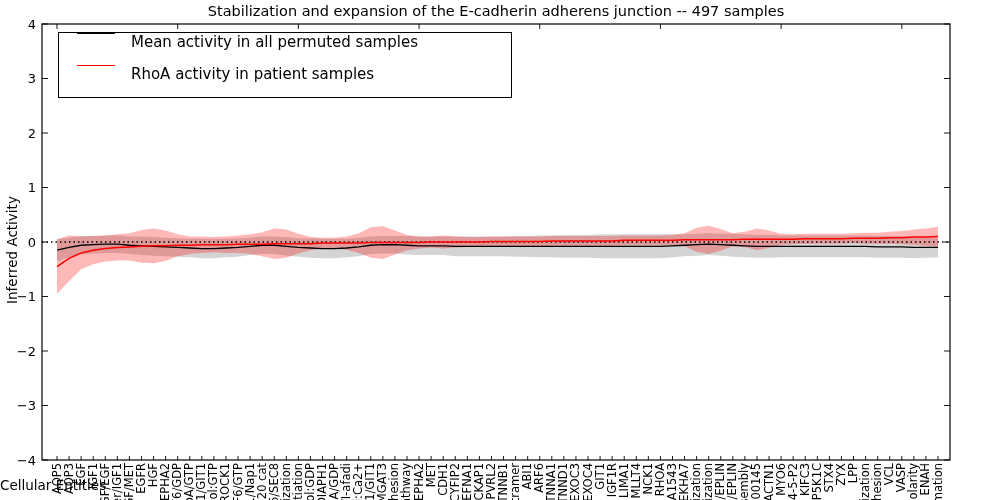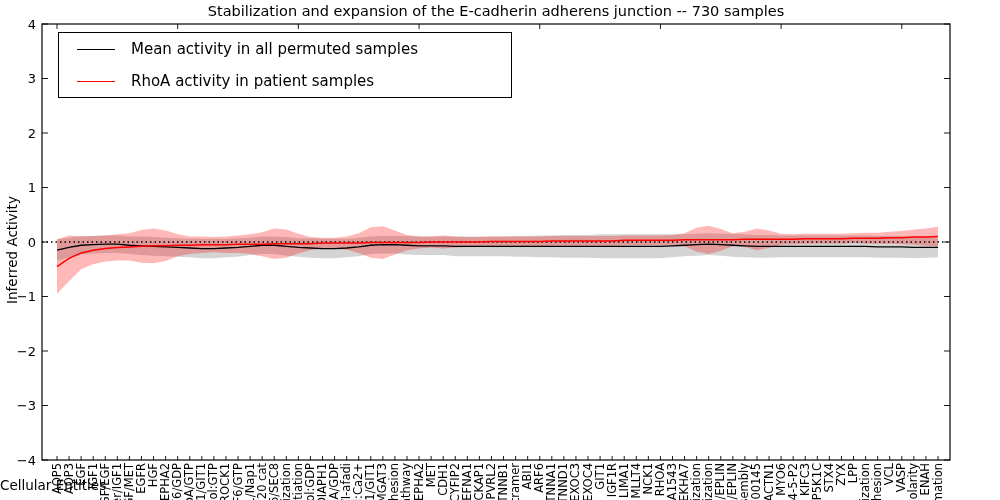--- a/index.html
+++ b/index.html
@@ -8,29 +8,29 @@
   #title{position:absolute;left:0;top:3px;width:992px;text-align:center;font-size:14.5px;}
   #ylabel{position:absolute;left:-58px;top:242px;width:140px;text-align:center;
           transform:rotate(-90deg);transform-origin:center;font-size:13.5px;}
   #xlabel{position:absolute;left:0;top:477px;width:992px;text-align:left;font-size:13.5px;}
   #plot-svg{position:absolute;left:0;top:0;}
   .ylab{position:absolute;width:34px;text-align:right;font-size:13px;line-height:13px;}
   .xlab{position:absolute;font-size:11.5px;line-height:13px;white-space:nowrap;
         transform:rotate(-90deg) translateX(-100%);transform-origin:0 0;}
   #legend{position:absolute;left:58px;top:32px;width:452px;height:64px;background:#fff;
           border:1px solid #000;z-index:5;}
-  .legend-row{display:flex;align-items:center;height:32px;}
+  .legend-row{display:flex;align-items:flex-start;height:32px;}
   .legend-swatch{width:38px;height:0;border-top:1.6px solid #000;margin-left:18px;margin-right:16px;}
   .legend-label{font-size:15px;}
 </style>
 </head>
 <body>
 
 <div id="fig">
-  <div id="title">Stabilization and expansion of the E-cadherin adherens junction -- 730 samples</div>
+  <div id="title">Stabilization and expansion of the E-cadherin adherens junction -- 497 samples</div>
   <div id="ylabel">Inferred Activity</div>
   <div id="xlabel">Cellular Entities</div>
 
   <svg id="plot-svg" width="1000" height="500">
       <polygon points="57,239.275 69.06849315068493,237.64 81.13698630136986,236.005 93.20547945205479,236.005 105.27397260273972,235.46 117.34246575342465,235.46 129.41095890410958,236.54999999999998 141.47945205479454,236.54999999999998 153.54794520547944,237.095 165.6164383561644,237.64 177.6849315068493,238.185 189.75342465753425,238.73 201.82191780821918,238.73 213.8904109589041,238.73 225.95890410958904,238.73 238.02739726027397,238.185 250.0958904109589,237.64 262.16438356164383,236.54999999999998 274.2328767123288,236.54999999999998 286.3013698630137,237.095 298.3698630136986,238.185 310.43835616438355,238.185 322.5068493150685,238.73 334.5753424657534,238.73 346.64383561643837,238.73 358.71232876712327,237.64 370.7808219178082,236.54999999999998 382.8493150684931,236.005 394.9178082191781,236.005 406.986301369863,236.005 419.05479452054794,236.54999999999998 431.1232876712329,236.54999999999998 443.1917808219178,236.54999999999998 455.26027397260276,236.54999999999998 467.32876712328766,236.54999999999998 479.3972602739726,236.54999999999998 491.4657534246575,236.54999999999998 503.5342465753425,236.54999999999998 515.6027397260274,236.005 527.6712328767123,236.005 539.7397260273972,235.46 551.8082191780823,235.46 563.8767123287671,234.915 575.945205479452,234.915 588.013698630137,234.915 600.082191780822,234.37 612.1506849315068,234.37 624.2191780821918,234.37 636.2876712328767,234.37 648.3561643835617,234.37 660.4246575342465,234.37 672.4931506849315,234.37 684.5616438356165,234.37 696.6301369863014,233.82500000000002 708.6986301369863,233.28 720.7671232876712,233.82500000000002 732.8356164383562,233.82500000000002 744.9041095890411,234.37 756.972602739726,234.915 769.0410958904109,234.915 781.1095890410959,235.46 793.1780821917808,235.46 805.2465753424658,235.46 817.3150684931506,235.46 829.3835616438356,235.46 841.4520547945206,235.46 853.5205479452055,235.46 865.5890410958904,235.46 877.6575342465753,236.005 889.7260273972603,236.005 901.7945205479452,236.005 913.8630136986301,236.54999999999998 925.931506849315,237.095 938,237.64 938,257.26 925.931506849315,257.805 913.8630136986301,258.35 901.7945205479452,257.805 889.7260273972603,257.805 877.6575342465753,257.805 865.5890410958904,257.26 853.5205479452055,257.26 841.4520547945206,257.26 829.3835616438356,257.26 817.3150684931506,257.26 805.2465753424658,257.26 793.1780821917808,257.26 781.1095890410959,257.26 769.0410958904109,257.805 756.972602739726,257.805 744.9041095890411,257.26 732.8356164383562,256.715 720.7671232876712,255.625 708.6986301369863,255.08 696.6301369863014,255.625 684.5616438356165,256.16999999999996 672.4931506849315,257.26 660.4246575342465,258.35 648.3561643835617,258.35 636.2876712328767,258.35 624.2191780821918,258.35 612.1506849315068,258.35 600.082191780822,258.35 588.013698630137,257.805 575.945205479452,257.805 563.8767123287671,257.805 551.8082191780823,257.26 539.7397260273972,257.26 527.6712328767123,256.715 515.6027397260274,256.715 503.5342465753425,256.16999999999996 491.4657534246575,256.16999999999996 479.3972602739726,256.16999999999996 467.32876712328766,256.16999999999996 455.26027397260276,256.16999999999996 443.1917808219178,255.08 431.1232876712329,255.08 419.05479452054794,255.08 406.986301369863,254.53500000000003 394.9178082191781,253.445 382.8493150684931,253.445 370.7808219178082,253.98999999999998 358.71232876712327,256.16999999999996 346.64383561643837,257.26 334.5753424657534,258.35 322.5068493150685,258.35 310.43835616438355,257.805 298.3698630136986,256.715 286.3013698630137,255.625 274.2328767123288,253.98999999999998 262.16438356164383,253.98999999999998 250.0958904109589,255.08 238.02739726027397,256.715 225.95890410958904,257.26 213.8904109589041,258.35 201.82191780821918,258.35 189.75342465753425,257.26 177.6849315068493,256.715 165.6164383561644,256.16999999999996 153.54794520547944,255.625 141.47945205479454,255.08 129.41095890410958,253.98999999999998 117.34246575342465,252.9 105.27397260273972,252.9 93.20547945205479,253.445 81.13698630136986,254.53500000000003 69.06849315068493,257.26 57,261.075 " fill="rgba(0,0,0,0.17)"></polygon>
       <polygon points="57,239.275 69.06849315068493,235.46 81.13698630136986,236.54999999999998 93.20547945205479,236.005 105.27397260273972,235.46 117.34246575342465,234.37 129.41095890410958,233.28 141.47945205479454,230.01000000000002 153.54794520547944,228.375 165.6164383561644,230.555 177.6849315068493,234.37 189.75342465753425,236.54999999999998 201.82191780821918,236.54999999999998 213.8904109589041,237.095 225.95890410958904,236.54999999999998 238.02739726027397,235.46 250.0958904109589,234.37 262.16438356164383,232.19 274.2328767123288,228.375 286.3013698630137,229.465 298.3698630136986,233.82500000000002 310.43835616438355,237.095 322.5068493150685,237.64 334.5753424657534,237.64 346.64383561643837,236.54999999999998 358.71232876712327,233.28 370.7808219178082,227.285 382.8493150684931,226.195 394.9178082191781,230.555 406.986301369863,234.915 419.05479452054794,236.54999999999998 431.1232876712329,236.54999999999998 443.1917808219178,235.46 455.26027397260276,236.54999999999998 467.32876712328766,237.095 479.3972602739726,237.095 491.4657534246575,236.54999999999998 503.5342465753425,236.54999999999998 515.6027397260274,236.54999999999998 527.6712328767123,236.54999999999998 539.7397260273972,236.54999999999998 551.8082191780823,236.005 563.8767123287671,236.005 575.945205479452,236.005 588.013698630137,236.005 600.082191780822,236.005 612.1506849315068,236.005 624.2191780821918,235.46 636.2876712328767,235.46 648.3561643835617,235.46 660.4246575342465,235.46 672.4931506849315,234.915 684.5616438356165,233.28 696.6301369863014,227.83 708.6986301369863,225.65 720.7671232876712,228.92 732.8356164383562,233.28 744.9041095890411,231.645 756.972602739726,228.375 769.0410958904109,230.555 781.1095890410959,233.82500000000002 793.1780821917808,234.37 805.2465753424658,233.82500000000002 817.3150684931506,233.82500000000002 829.3835616438356,233.82500000000002 841.4520547945206,233.82500000000002 853.5205479452055,233.28 865.5890410958904,232.735 877.6575342465753,232.735 889.7260273972603,231.645 901.7945205479452,231.1 913.8630136986301,229.465 925.931506849315,228.375 938,226.73999999999998 938,246.36 925.931506849315,245.81500000000003 913.8630136986301,244.725 901.7945205479452,244.18 889.7260273972603,243.63500000000002 877.6575342465753,243.63500000000002 865.5890410958904,243.63500000000002 853.5205479452055,243.08999999999997 841.4520547945206,243.63500000000002 829.3835616438356,243.63500000000002 817.3150684931506,243.63500000000002 805.2465753424658,243.63500000000002 793.1780821917808,244.18 781.1095890410959,244.725 769.0410958904109,247.995 756.972602739726,250.175 744.9041095890411,246.905 732.8356164383562,246.36 720.7671232876712,250.72 708.6986301369863,253.98999999999998 696.6301369863014,251.80999999999997 684.5616438356165,246.36 672.4931506849315,245.81500000000003 660.4246575342465,245.26999999999998 648.3561643835617,245.26999999999998 636.2876712328767,245.26999999999998 624.2191780821918,245.26999999999998 612.1506849315068,245.81500000000003 600.082191780822,245.81500000000003 588.013698630137,245.81500000000003 575.945205479452,245.81500000000003 563.8767123287671,245.81500000000003 551.8082191780823,245.81500000000003 539.7397260273972,246.36 527.6712328767123,246.36 515.6027397260274,246.36 503.5342465753425,246.36 491.4657534246575,246.36 479.3972602739726,246.905 467.32876712328766,246.905 455.26027397260276,247.45 443.1917808219178,248.54 431.1232876712329,247.45 419.05479452054794,248.54 406.986301369863,250.175 394.9178082191781,254.53500000000003 382.8493150684931,258.895 370.7808219178082,257.805 358.71232876712327,252.9 346.64383561643837,249.63 334.5753424657534,248.54 322.5068493150685,248.54 310.43835616438355,250.175 298.3698630136986,253.445 286.3013698630137,257.805 274.2328767123288,258.89500000000004 262.16438356164383,256.16999999999996 250.0958904109589,253.98999999999998 238.02739726027397,252.9 225.95890410958904,252.9 213.8904109589041,252.35500000000002 201.82191780821918,252.9 189.75342465753425,253.98999999999998 177.6849315068493,256.16999999999996 165.6164383561644,261.075 153.54794520547944,263.255 141.47945205479454,262.71000000000004 129.41095890410958,260.53 117.34246575342465,260.53 105.27397260273972,261.62 93.20547945205479,264.345 81.13698630136986,269.25 69.06849315068493,281.24 57,293.77500000000003 " fill="rgba(255,0,0,0.28)"></polygon>
       <line x1="42" y1="242" x2="950" y2="242" stroke="#000000" stroke-width="1.4" stroke-dasharray="1.5 3"></line>
       <polyline points="57,250.175 69.06849315068493,247.45 81.13698630136986,245.26999999999998 93.20547945205479,244.725 105.27397260273972,244.18 117.34246575342465,244.18 129.41095890410958,245.26999999999998 141.47945205479454,245.81500000000003 153.54794520547944,246.36 165.6164383561644,246.905 177.6849315068493,247.45 189.75342465753425,247.995 201.82191780821918,248.54 213.8904109589041,248.54 225.95890410958904,247.995 238.02739726027397,247.45 250.0958904109589,246.36 262.16438356164383,245.26999999999998 274.2328767123288,245.26999999999998 286.3013698630137,246.36 298.3698630136986,247.45 310.43835616438355,247.995 322.5068493150685,248.54 334.5753424657534,248.54 346.64383561643837,247.995 358.71232876712327,246.905 370.7808219178082,245.26999999999998 382.8493150684931,244.725 394.9178082191781,244.725 406.986301369863,245.26999999999998 419.05479452054794,245.81500000000003 431.1232876712329,245.81500000000003 443.1917808219178,245.81500000000003 455.26027397260276,246.36 467.32876712328766,246.36 479.3972602739726,246.36 491.4657534246575,246.36 503.5342465753425,246.36 515.6027397260274,246.36 527.6712328767123,246.36 539.7397260273972,246.36 551.8082191780823,246.36 563.8767123287671,246.36 575.945205479452,246.36 588.013698630137,246.36 600.082191780822,246.36 612.1506849315068,246.36 624.2191780821918,246.36 636.2876712328767,246.36 648.3561643835617,246.36 660.4246575342465,246.36 672.4931506849315,245.81500000000003 684.5616438356165,245.26999999999998 696.6301369863014,244.725 708.6986301369863,244.18 720.7671232876712,244.725 732.8356164383562,245.26999999999998 744.9041095890411,245.81500000000003 756.972602739726,246.36 769.0410958904109,246.36 781.1095890410959,246.36 793.1780821917808,246.36 805.2465753424658,246.36 817.3150684931506,246.36 829.3835616438356,246.36 841.4520547945206,246.36 853.5205479452055,246.36 865.5890410958904,246.36 877.6575342465753,246.905 889.7260273972603,246.905 901.7945205479452,246.905 913.8630136986301,247.45 925.931506849315,247.45 938,247.45 " fill="none" stroke="#000000" stroke-width="1.3"></polyline>
       <polyline points="57,266.525 69.06849315068493,258.35 81.13698630136986,252.9 93.20547945205479,250.175 105.27397260273972,248.54 117.34246575342465,247.45 129.41095890410958,246.905 141.47945205479454,246.36 153.54794520547944,245.81500000000003 165.6164383561644,245.81500000000003 177.6849315068493,245.26999999999998 189.75342465753425,245.26999999999998 201.82191780821918,244.725 213.8904109589041,244.725 225.95890410958904,244.725 238.02739726027397,244.18 250.0958904109589,244.18 262.16438356164383,244.18 274.2328767123288,243.63500000000002 286.3013698630137,243.63500000000002 298.3698630136986,243.63500000000002 310.43835616438355,243.63500000000002 322.5068493150685,243.08999999999997 334.5753424657534,243.08999999999997 346.64383561643837,243.08999999999997 358.71232876712327,243.08999999999997 370.7808219178082,242.545 382.8493150684931,242.545 394.9178082191781,242.545 406.986301369863,242.545 419.05479452054794,242.545 431.1232876712329,242 443.1917808219178,242 455.26027397260276,242 467.32876712328766,242 479.3972602739726,242 491.4657534246575,241.455 503.5342465753425,241.455 515.6027397260274,241.455 527.6712328767123,241.455 539.7397260273972,241.455 551.8082191780823,240.91 563.8767123287671,240.91 575.945205479452,240.91 588.013698630137,240.91 600.082191780822,240.91 612.1506849315068,240.91 624.2191780821918,240.365 636.2876712328767,240.365 648.3561643835617,240.365 660.4246575342465,240.365 672.4931506849315,240.365 684.5616438356165,239.82 696.6301369863014,239.82 708.6986301369863,239.82 720.7671232876712,239.82 732.8356164383562,239.82 744.9041095890411,239.275 756.972602739726,239.275 769.0410958904109,239.275 781.1095890410959,239.275 793.1780821917808,239.275 805.2465753424658,238.73 817.3150684931506,238.73 829.3835616438356,238.73 841.4520547945206,238.73 853.5205479452055,238.185 865.5890410958904,238.185 877.6575342465753,238.185 889.7260273972603,237.64 901.7945205479452,237.64 913.8630136986301,237.095 925.931506849315,237.095 938,236.54999999999998 " fill="none" stroke="#ff0000" stroke-width="1.5"></polyline>
       <path d="M57 460V456M69.06849315068493 460V456M81.13698630136986 460V456M93.20547945205479 460V456M105.27397260273972 460V456M117.34246575342465 460V456M129.41095890410958 460V456M141.47945205479454 460V456M153.54794520547944 460V456M165.6164383561644 460V456M177.6849315068493 460V456M189.75342465753425 460V456M201.82191780821918 460V456M213.8904109589041 460V456M225.95890410958904 460V456M238.02739726027397 460V456M250.0958904109589 460V456M262.16438356164383 460V456M274.2328767123288 460V456M286.3013698630137 460V456M298.3698630136986 460V456M310.43835616438355 460V456M322.5068493150685 460V456M334.5753424657534 460V456M346.64383561643837 460V456M358.71232876712327 460V456M370.7808219178082 460V456M382.8493150684931 460V456M394.9178082191781 460V456M406.986301369863 460V456M419.05479452054794 460V456M431.1232876712329 460V456M443.1917808219178 460V456M455.26027397260276 460V456M467.32876712328766 460V456M479.3972602739726 460V456M491.4657534246575 460V456M503.5342465753425 460V456M515.6027397260274 460V456M527.6712328767123 460V456M539.7397260273972 460V456M551.8082191780823 460V456M563.8767123287671 460V456M575.945205479452 460V456M588.013698630137 460V456M600.082191780822 460V456M612.1506849315068 460V456M624.2191780821918 460V456M636.2876712328767 460V456M648.3561643835617 460V456M660.4246575342465 460V456M672.4931506849315 460V456M684.5616438356165 460V456M696.6301369863014 460V456M708.6986301369863 460V456M720.7671232876712 460V456M732.8356164383562 460V456M744.9041095890411 460V456M756.972602739726 460V456M769.0410958904109 460V456M781.1095890410959 460V456M793.1780821917808 460V456M805.2465753424658 460V456M817.3150684931506 460V456M829.3835616438356 460V456M841.4520547945206 460V456M853.5205479452055 460V456M865.5890410958904 460V456M877.6575342465753 460V456M889.7260273972603 460V456M901.7945205479452 460V456M913.8630136986301 460V456M925.931506849315 460V456M938 460V456M57 24V29M177.6849315068493 24V29M298.3698630136986 24V29M419.05479452054794 24V29M539.7397260273972 24V29M660.4246575342465 24V29M781.1095890410959 24V29M901.7945205479452 24V29M42 460H48M950 460H944M42 405.5H48M950 405.5H944M42 351H48M950 351H944M42 296.5H48M950 296.5H944M42 242H48M950 242H944M42 187.5H48M950 187.5H944M42 133H48M950 133H944M42 78.5H48M950 78.5H944M42 24H48M950 24H944" stroke="#000000" stroke-width="0.9" fill="none"></path>

